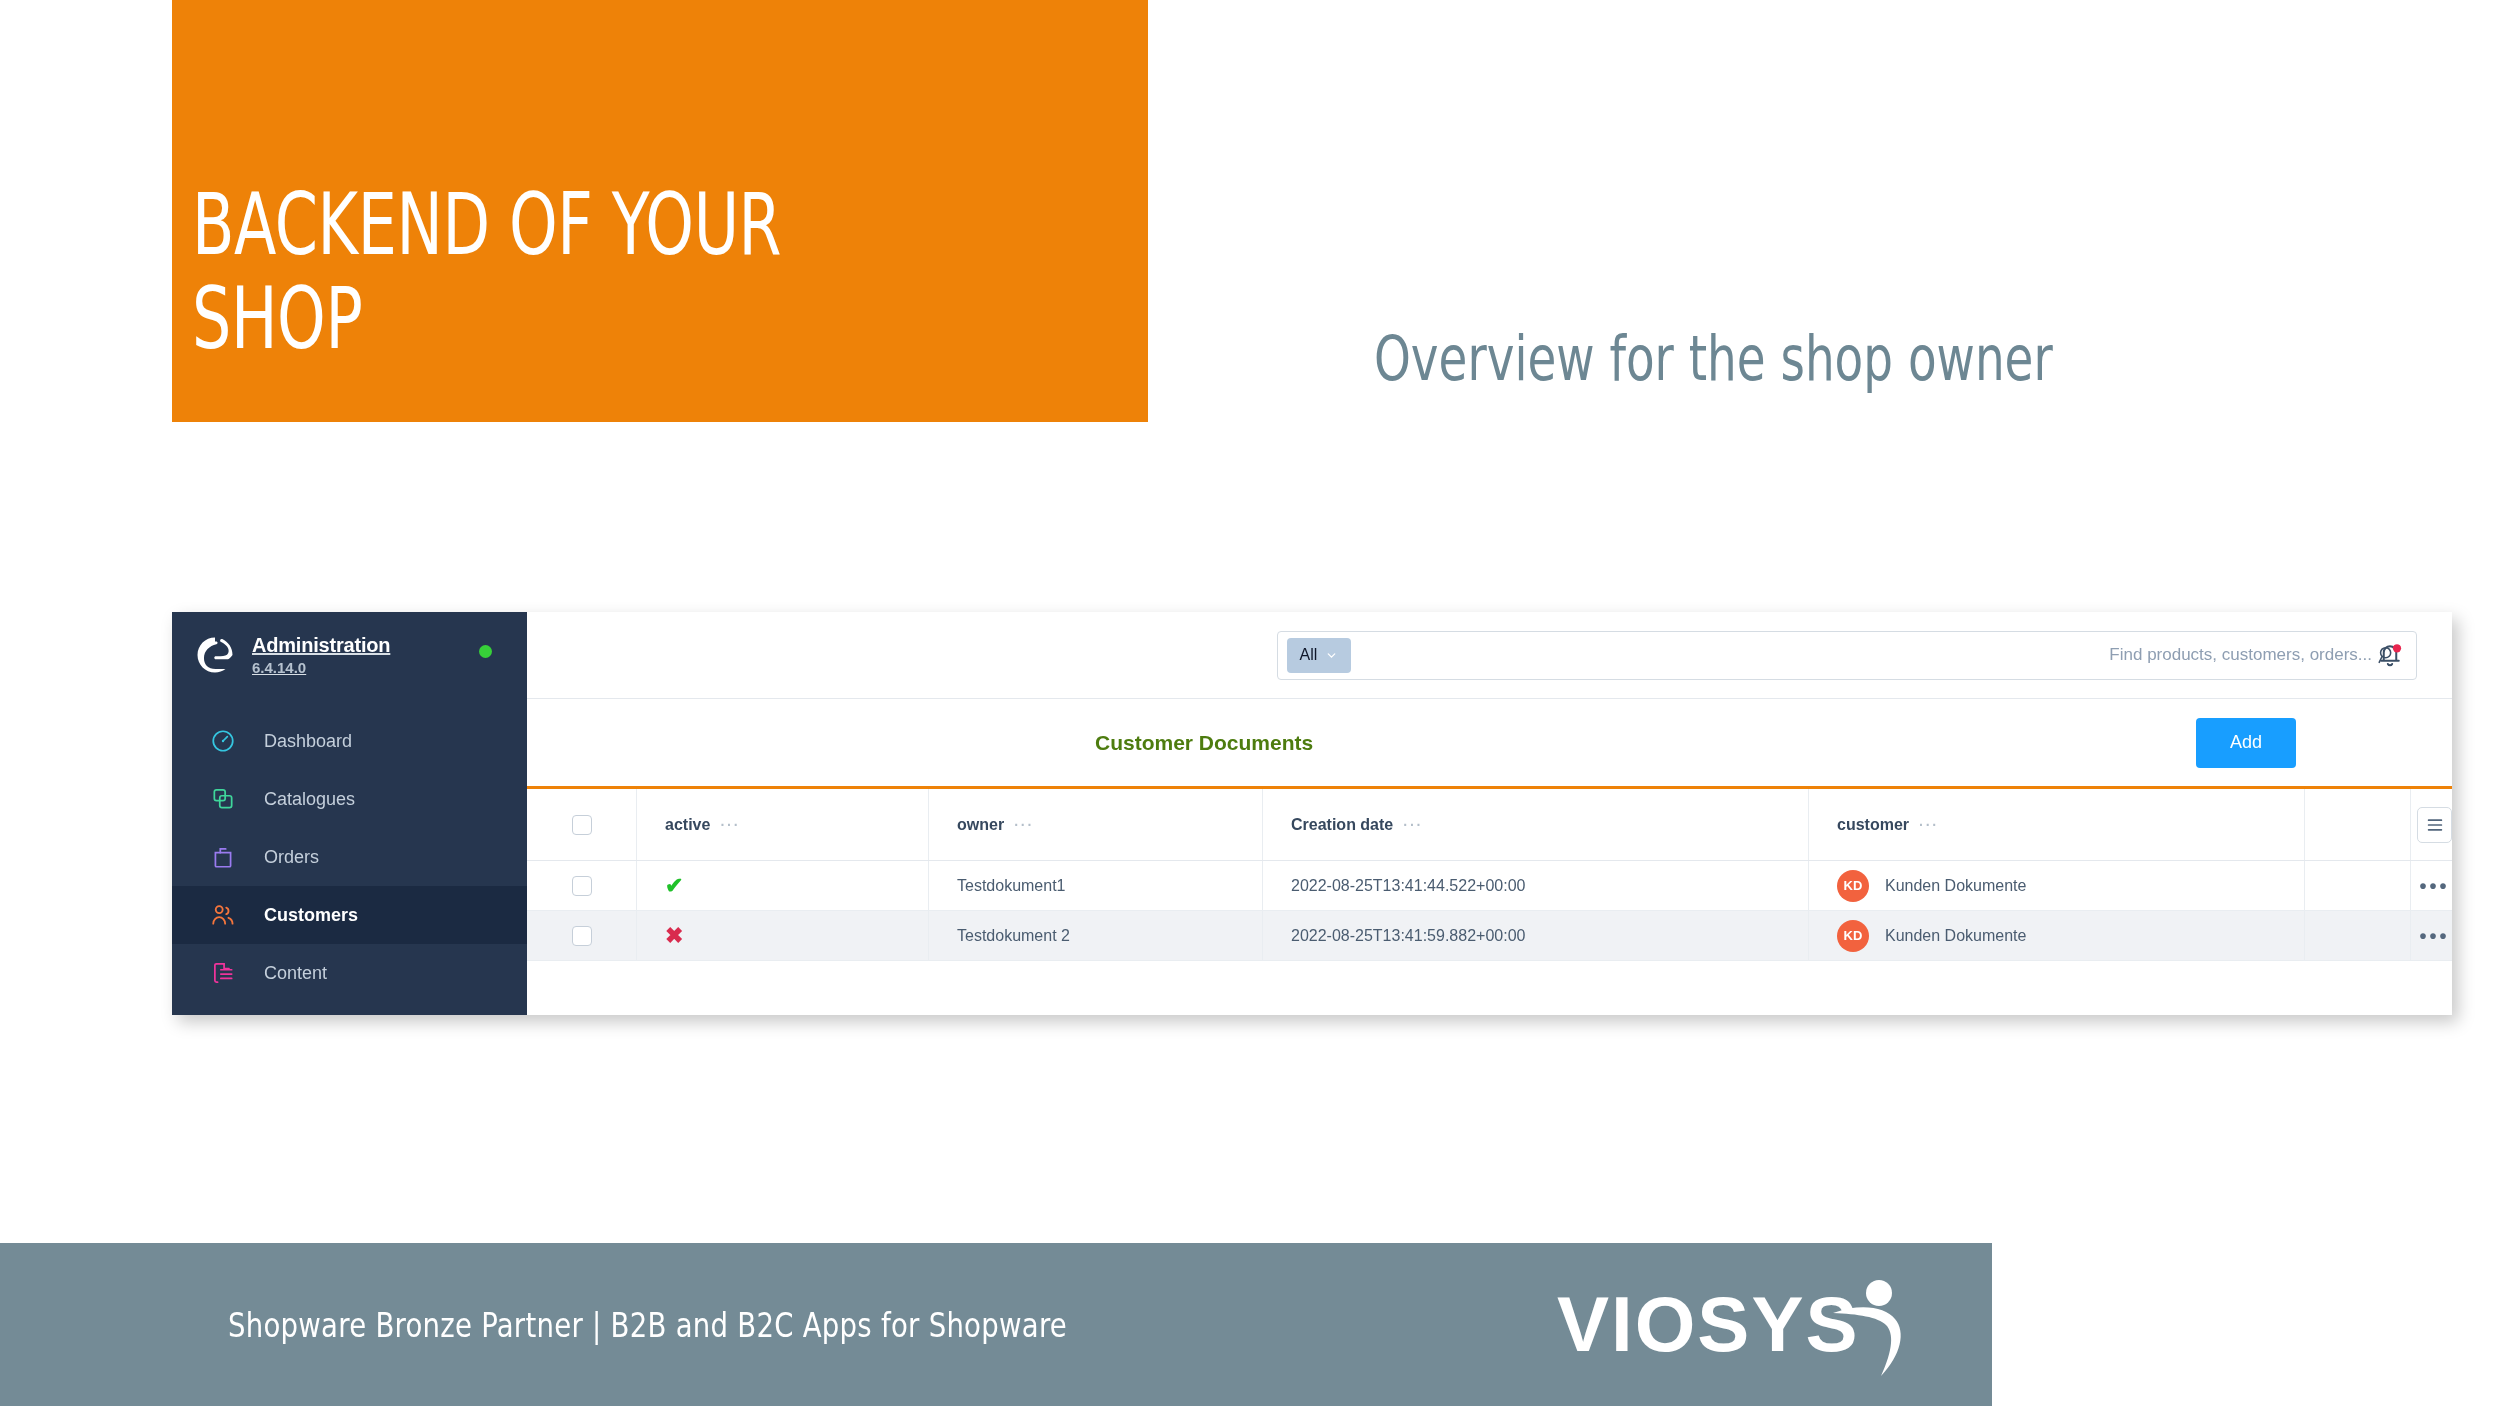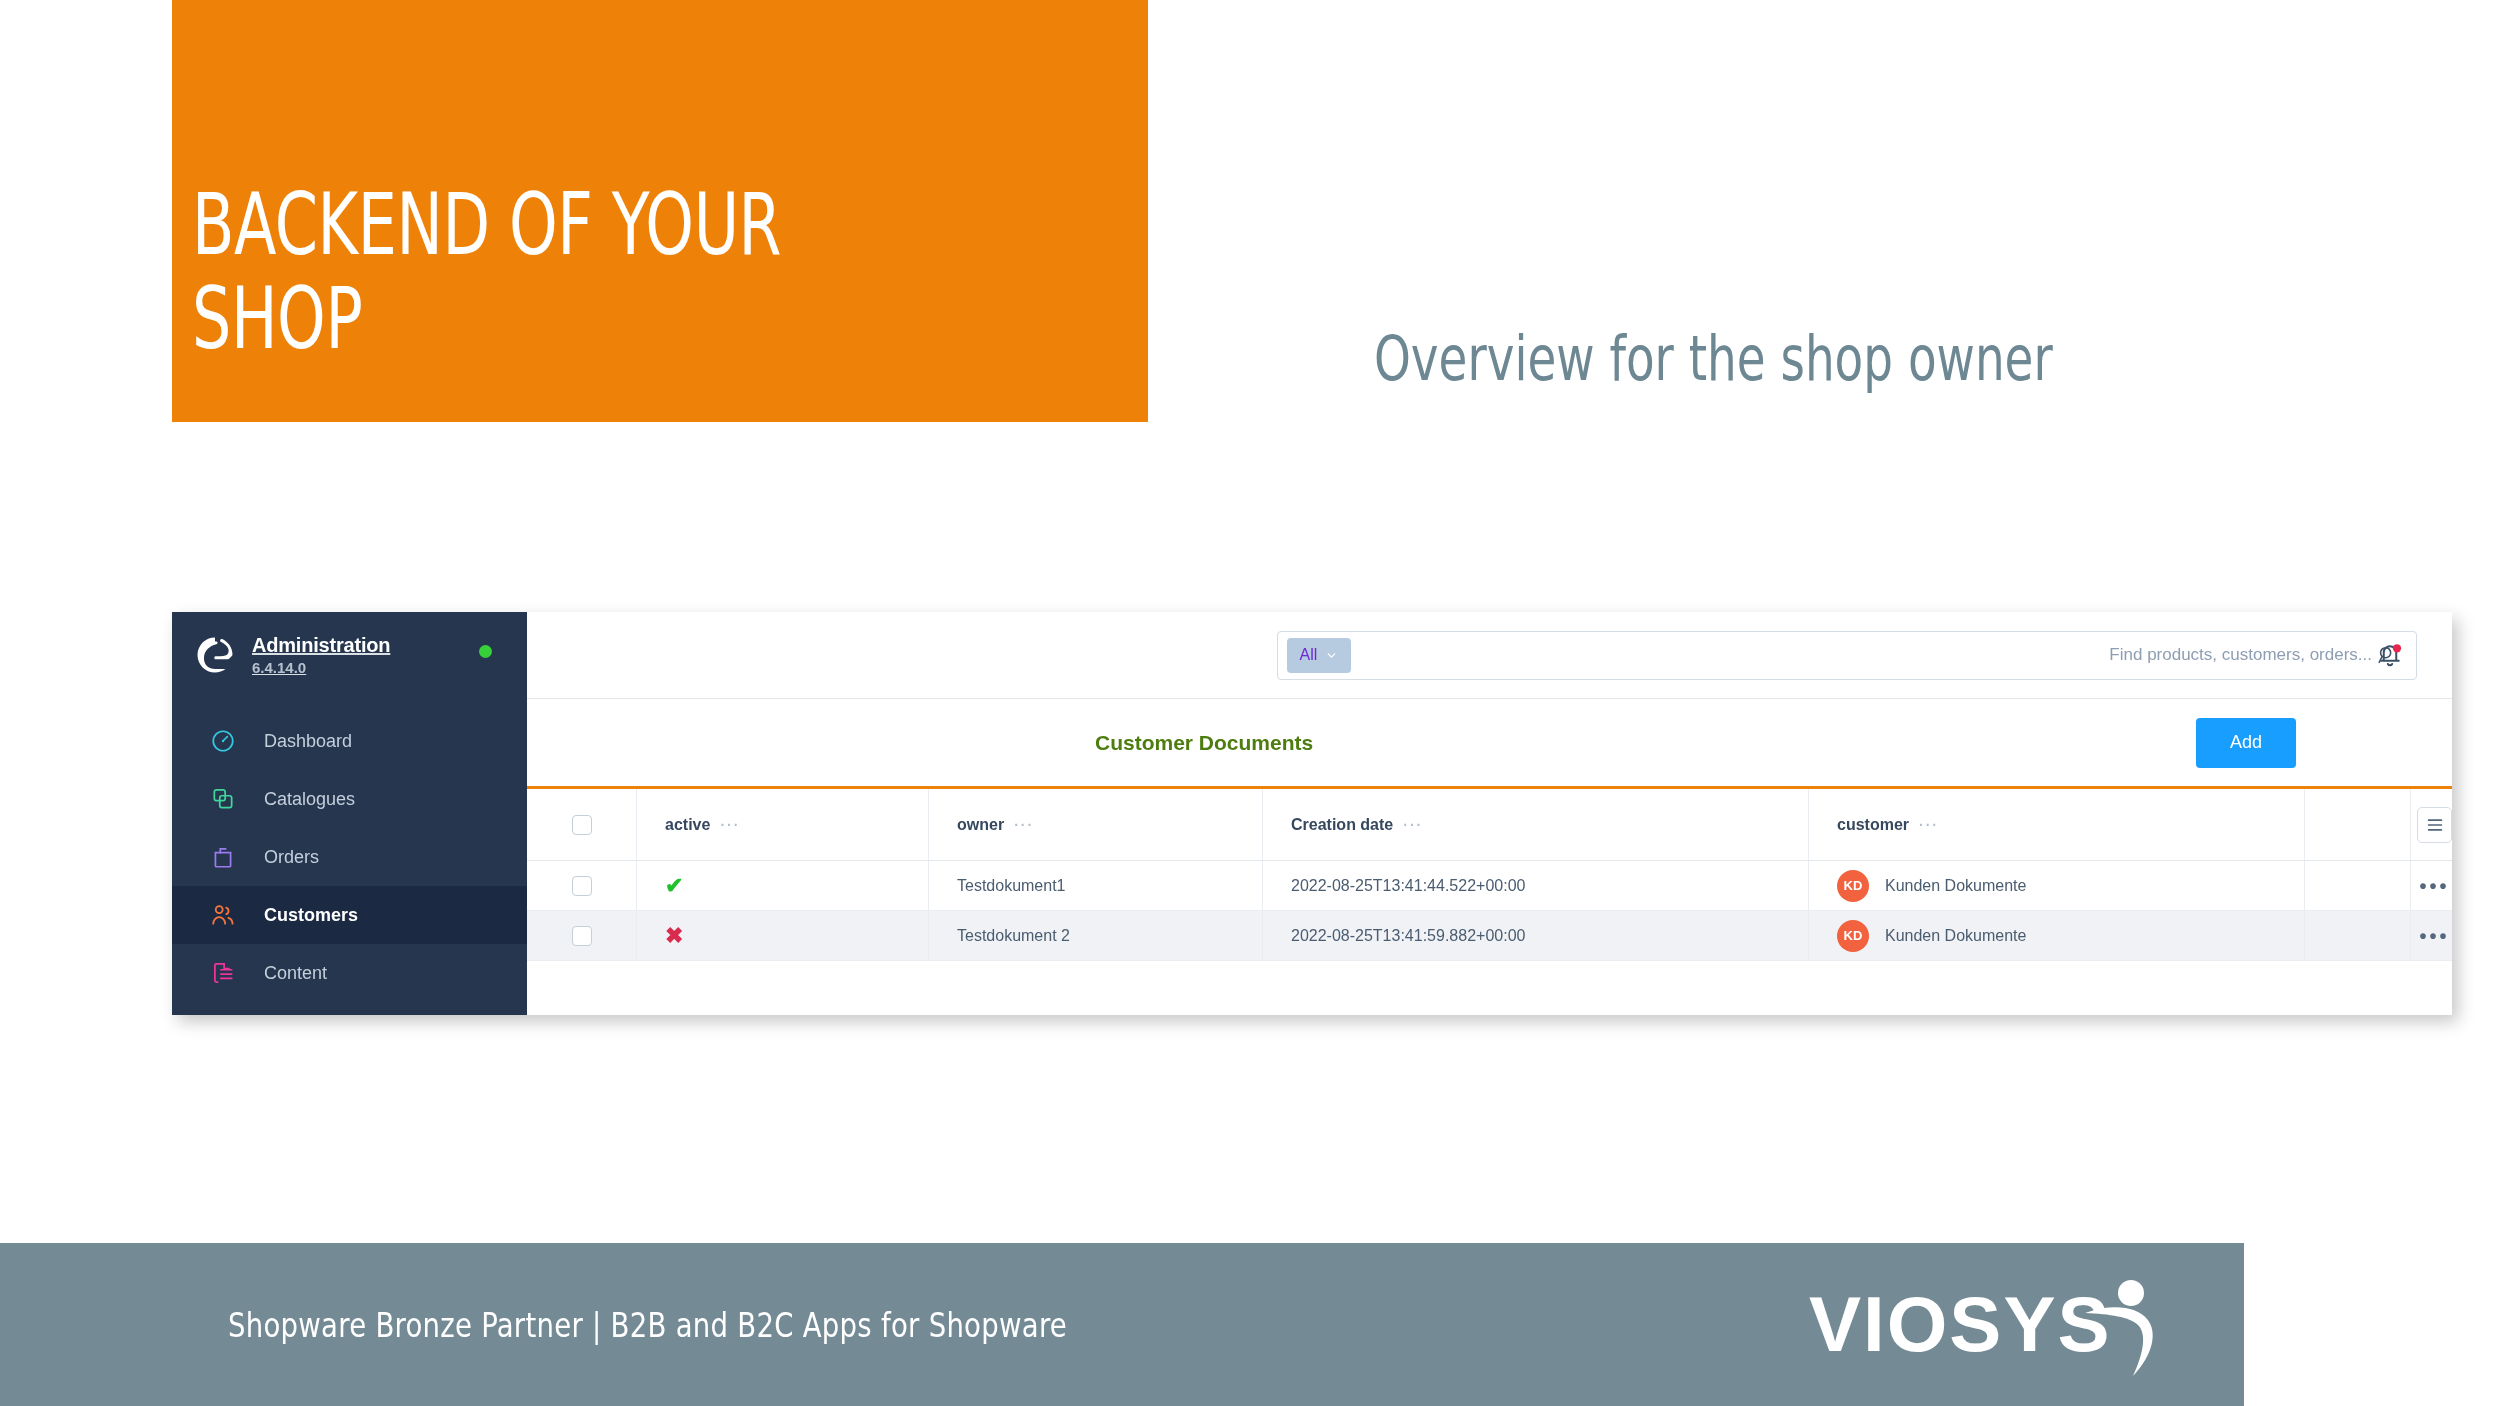--- a/index.html
+++ b/index.html
@@ -168,21 +168,21 @@
   .search-scope {
     height: 35px;
     min-width: 64px;
     background: #b7cbe0;
     border-radius: 4px;
     display: flex;
     align-items: center;
     justify-content: center;
     gap: 8px;
     padding: 0 11px;
-    color: #6d28d9;
+    color: #0f172a;
     font-size: 16px;
     flex: 0 0 auto;
   }
   .search-input {
     flex: 1 1 auto;
     border: 0;
     outline: 0;
     background: transparent;
     margin-left: 18px;
     font-size: 17px;
@@ -314,21 +314,21 @@
     border-radius: 5px;
     background: #ffffff;
     display: flex; align-items: center; justify-content: center;
   }
 
   
   .footer {
     position: absolute;
     left: 0;
     top: 1243px;
-    width: 2244px;
+    width: 1992px;
     height: 163px;
     background: #748b96;
     display: flex;
     align-items: center;
   }
   .footer-text {
     position: absolute;
     left: 228px;
     color: #ffffff;
     font-family: "DejaVu Sans Condensed", "Liberation Sans Narrow", "Liberation Sans", sans-serif;

